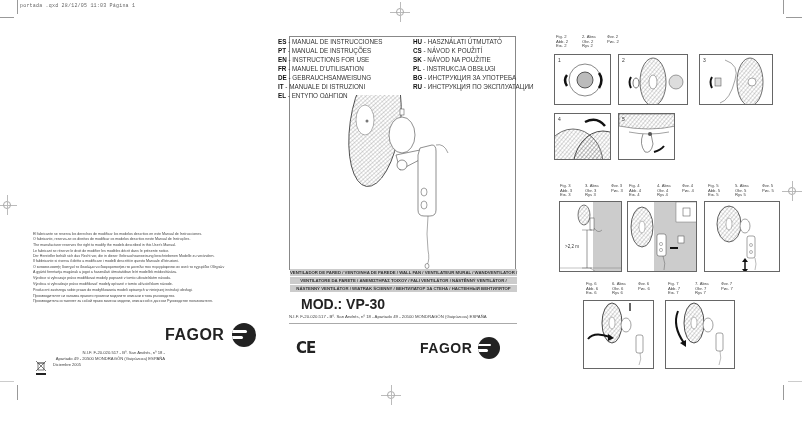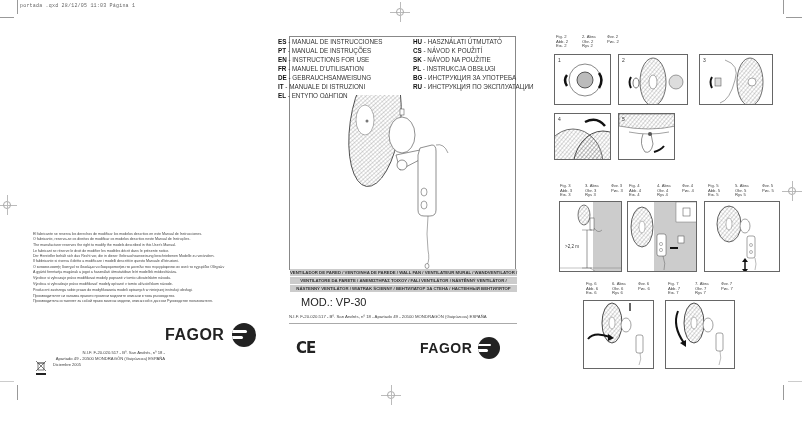--- a/index.html
+++ b/index.html
@@ -31,21 +31,21 @@
   
   .cover { position: absolute; left: 289px; top: 36px; width: 227px; height: 234px; border: 1px solid #888; border-bottom: none; }
   .lang-grid { position: absolute; left: 278px; top: 37px; display: grid; grid-template-columns: 135px 120px; row-gap: 0px; }
   .lang { font-size: 6.3px; line-height: 9px; color: #333; white-space: nowrap; }
   .lang b { font-weight: bold; color: #111; }
 
   .fan-illus { position: absolute; left: 340px; top: 95px; width: 130px; height: 175px; }
 
   .product-bar { position: absolute; left: 290px; top: 269px; width: 227px; }
   .product-bar .row { background: #ccc; font-size: 4.3px; line-height: 7px; font-weight: bold; color: #333; text-align: center; white-space: nowrap; border-bottom: 1px solid #fff; }
-  .model { position: absolute; left: 301px; top: 296px; font-size: 11px; font-weight: normal; color: #222; }
+  .model { position: absolute; left: 301px; top: 296px; font-size: 14px; font-weight: bold; color: #222; }
   .addr-center { position: absolute; left: 289px; top: 314px; font-size: 4.3px; color: #444; white-space: nowrap; }
   .sep { position: absolute; left: 289px; top: 323px; width: 228px; height: 1px; background: #aaa; }
   .ce-mark { position: absolute; left: 296px; top: 339px; font-size: 15px; font-weight: bold; color: #222; letter-spacing: -1px; font-family: "DejaVu Sans", sans-serif; }
 
   
   .fig-caption { position: absolute; font-size: 4.2px; line-height: 4.6px; color: #444; white-space: nowrap; }
   .fig-caption span { display: block; }
   .fig-box { position: absolute; border: 1px solid #666; background: #fff; overflow: hidden; }
   .fig-box .num { position: absolute; left: 3px; top: 2px; font-size: 5px; color: #333; }
   .wall { position: absolute; background: #ccc; }

